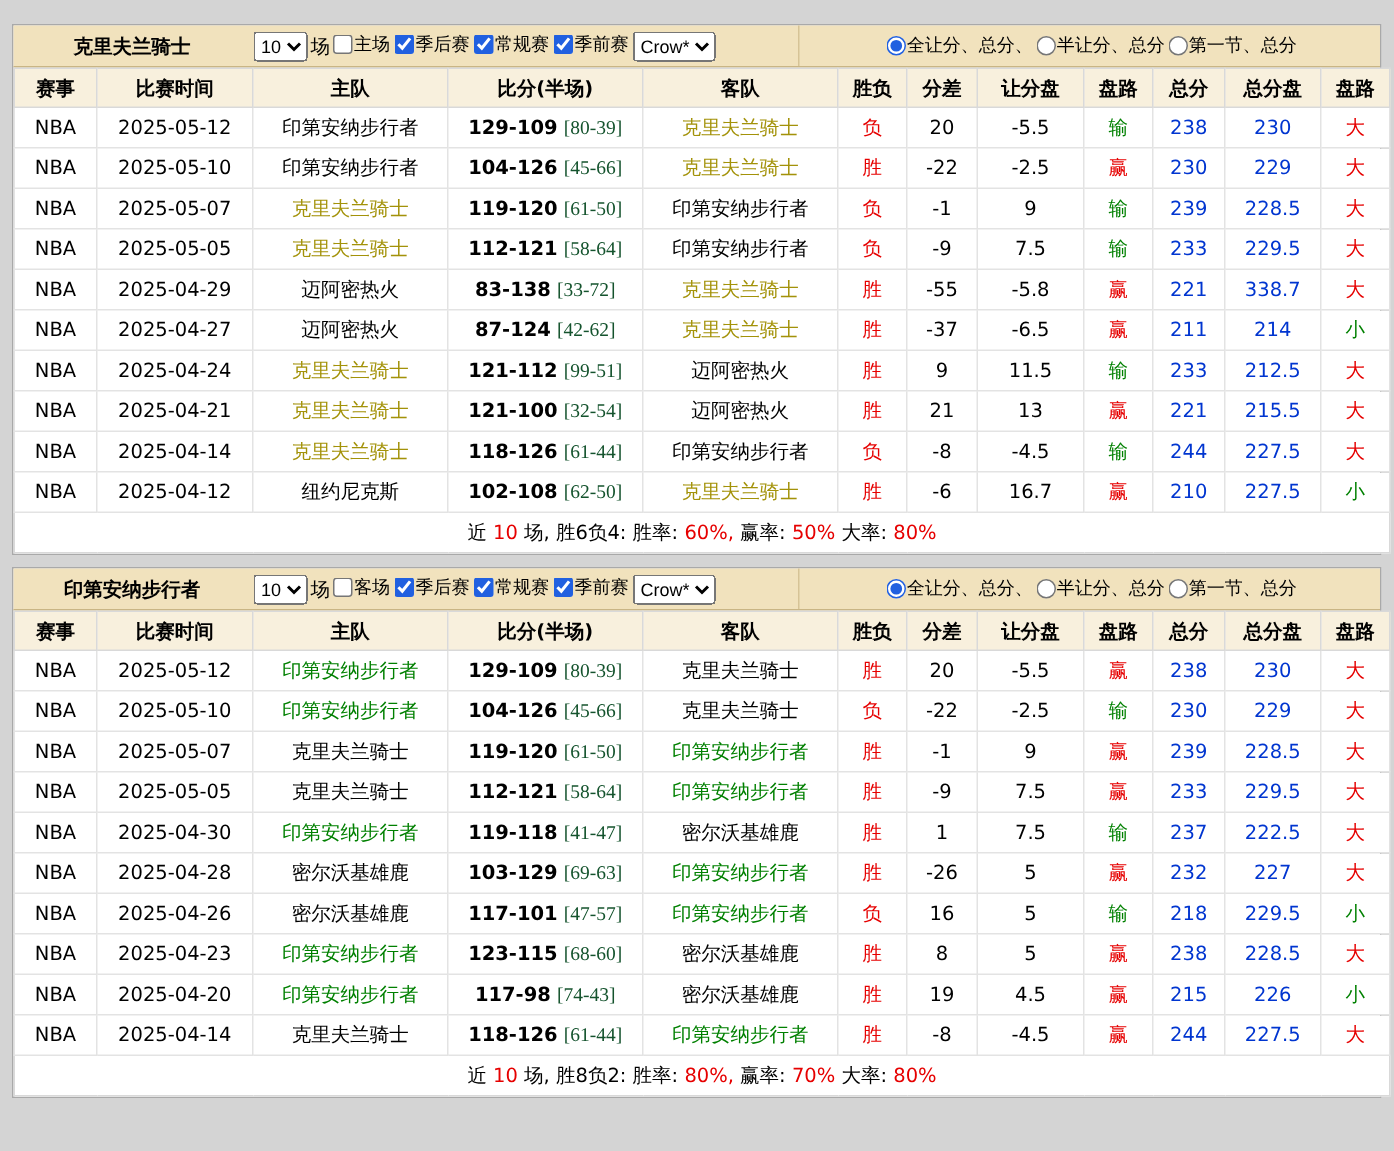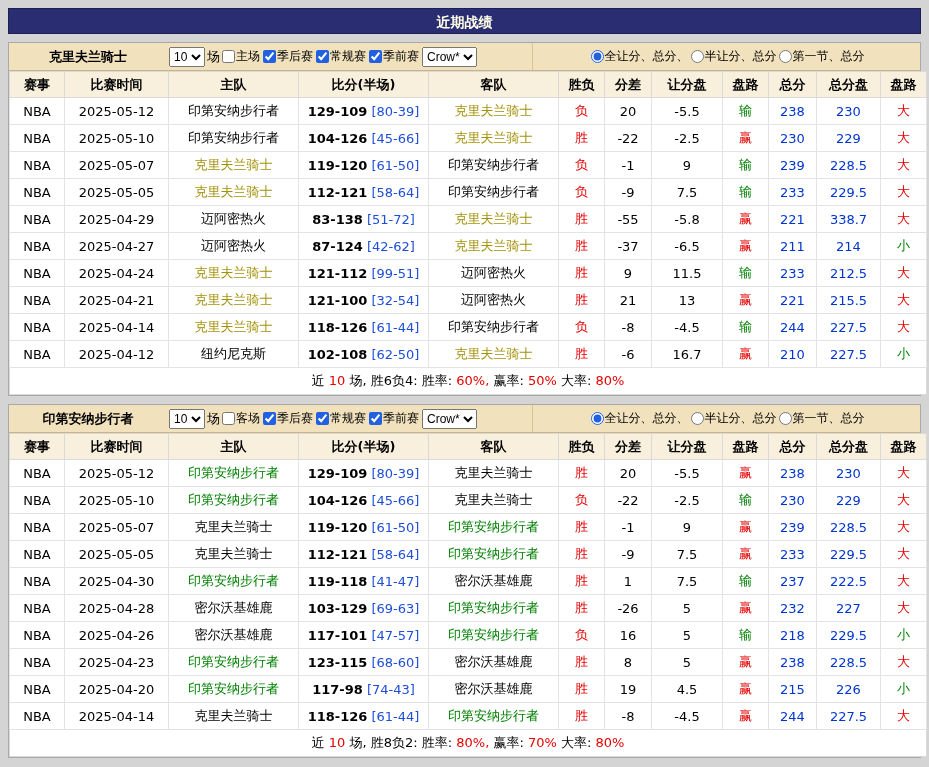--- a/index.html
+++ b/index.html
@@ -56,36 +56,35 @@
   tbody td {
     background: #fff;
     text-align: center;
     height: 27px;
     border: 1px solid #e3e3e3;
     font-size: 13px;
     overflow: hidden;
     white-space: nowrap;
   }
   .score-bold { font-weight: bold; }
-  .half { color: #1d4ed8; }
+  .half { color: #14532d; font-family: Liberation Serif, serif; }
   .blue { color: #0035d0; }
   .red { color: #e60000; }
   td.summary {
     text-align: center;
     height: 27px;
     background: #fff;
     border: 1px solid #d9d9d9;
     font-size: 13px;
   }
 </style>
 </head>
 <body>
 
 <div class="page">
-  <div class="title-bar">近期战绩</div>
   <div id="sections">
   <div class="section">
     <div class="filter-bar">
       <div class="filter-left">
         <span class="team-name">克里夫兰骑士</span>
         <select class="games-select">
           <option>10</option>
         </select>
         <span>场</span>
         <span class="checkbox-group"><label class="cb-label">
@@ -209,21 +208,21 @@
     <td style="color: rgb(0, 128, 0);">输</td>
     <td class="blue">233</td>
     <td class="blue">229.5</td>
     <td style="color: rgb(230, 0, 0);">大</td>
   </tr>
 
   <tr>
     <td>NBA</td>
     <td>2025-04-29</td>
     <td>迈阿密热火</td>
-    <td><span class="score-bold">83-138</span> <span class="half">[51-72]</span></td>
+    <td><span class="score-bold">83-138</span> <span class="half">[33-72]</span></td>
     <td style="color: rgb(163, 146, 9);">克里夫兰骑士</td>
     <td style="color: rgb(230, 0, 0);">胜</td>
     <td>-55</td>
     <td>-5.8</td>
     <td style="color: rgb(230, 0, 0);">赢</td>
     <td class="blue">221</td>
     <td class="blue">338.7</td>
     <td style="color: rgb(230, 0, 0);">大</td>
   </tr>
 

